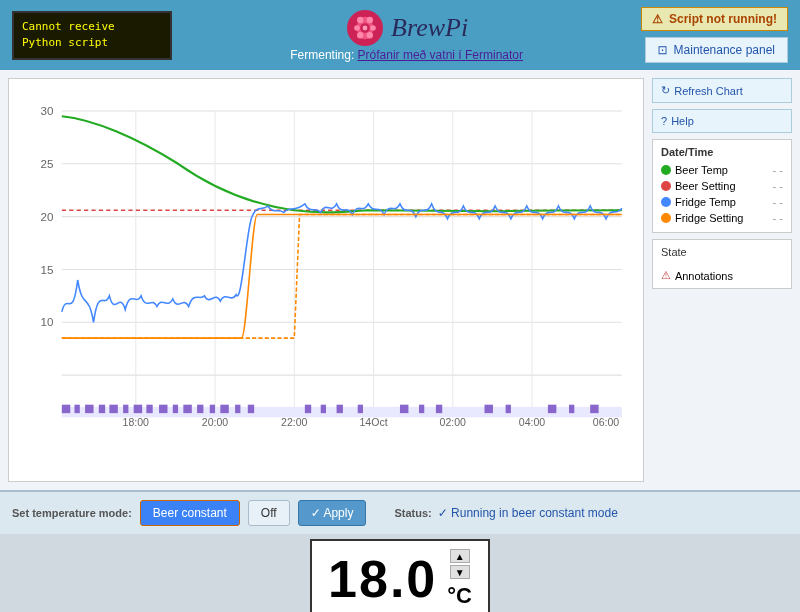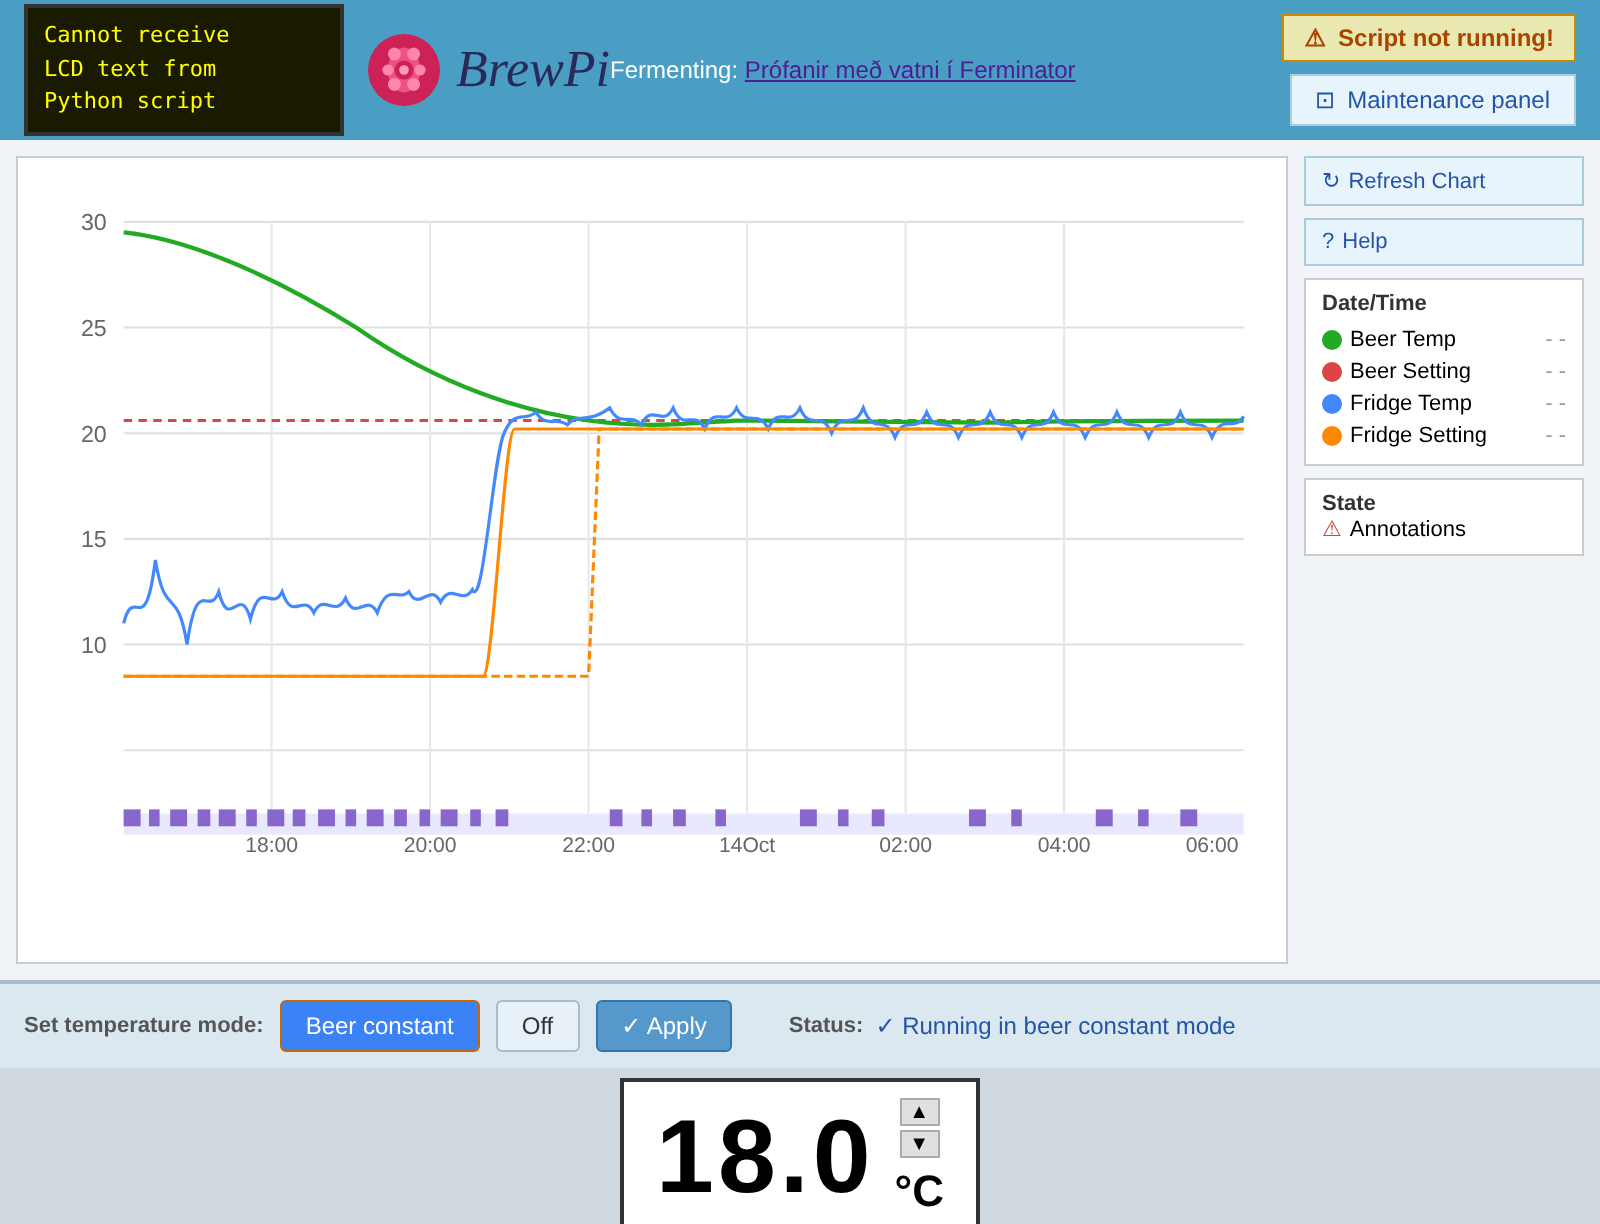--- a/index.html
+++ b/index.html
@@ -20,21 +20,21 @@
       font-family: monospace;
       font-size: 11px;
       padding: 6px 8px;
       min-width: 160px;
       line-height: 1.5;
       border: 2px solid #333;
     }
     #logo-area {
       flex: 1;
       display: flex;
-      flex-direction: row;
+      flex-direction: column;
       align-items: center;
     }
     #logo-top {
       display: flex;
       align-items: center;
       gap: 6px;
     }
     #brewpi-text {
       font-size: 26px;
       font-style: italic;
@@ -158,22 +158,22 @@
     .legend-dash {
       color: #999;
     }
     #state-section {
       background: #fff;
       border: 1px solid #ccc;
       padding: 6px 8px;
       font-size: 11px;
     }
     #state-title {
-      font-weight: bold;
-      margin-bottom: 0;
+      font-weight: normal;
+      margin-bottom: 11px;
       color: #333;
     }
     .annotation-item {
       display: flex;
       align-items: center;
       gap: 4px;
       font-size: 11px;
     }
 
     
@@ -288,21 +288,20 @@
       width: 40px;
       height: 40px;
     }
   </style>
 </head>
 <body>
 
 <div id="header">
   <div id="lcd-display">
     <div>Cannot receive</div>
-    <div>LCD text from</div>
     <div>Python script</div>
   </div>
   <div id="logo-area">
     <div id="logo-top">
 
       <svg class="pi-logo" viewBox="0 0 100 100" xmlns="http://www.w3.org/2000/svg">
         <circle cx="50" cy="50" r="45" fill="#cc2255"></circle>
         <ellipse cx="50" cy="50" rx="20" ry="28" fill="#ff6699" opacity="0.7"></ellipse>
         <circle cx="38" cy="30" r="8" fill="#ff88aa"></circle>
         <circle cx="62" cy="30" r="8" fill="#ff88aa"></circle>

